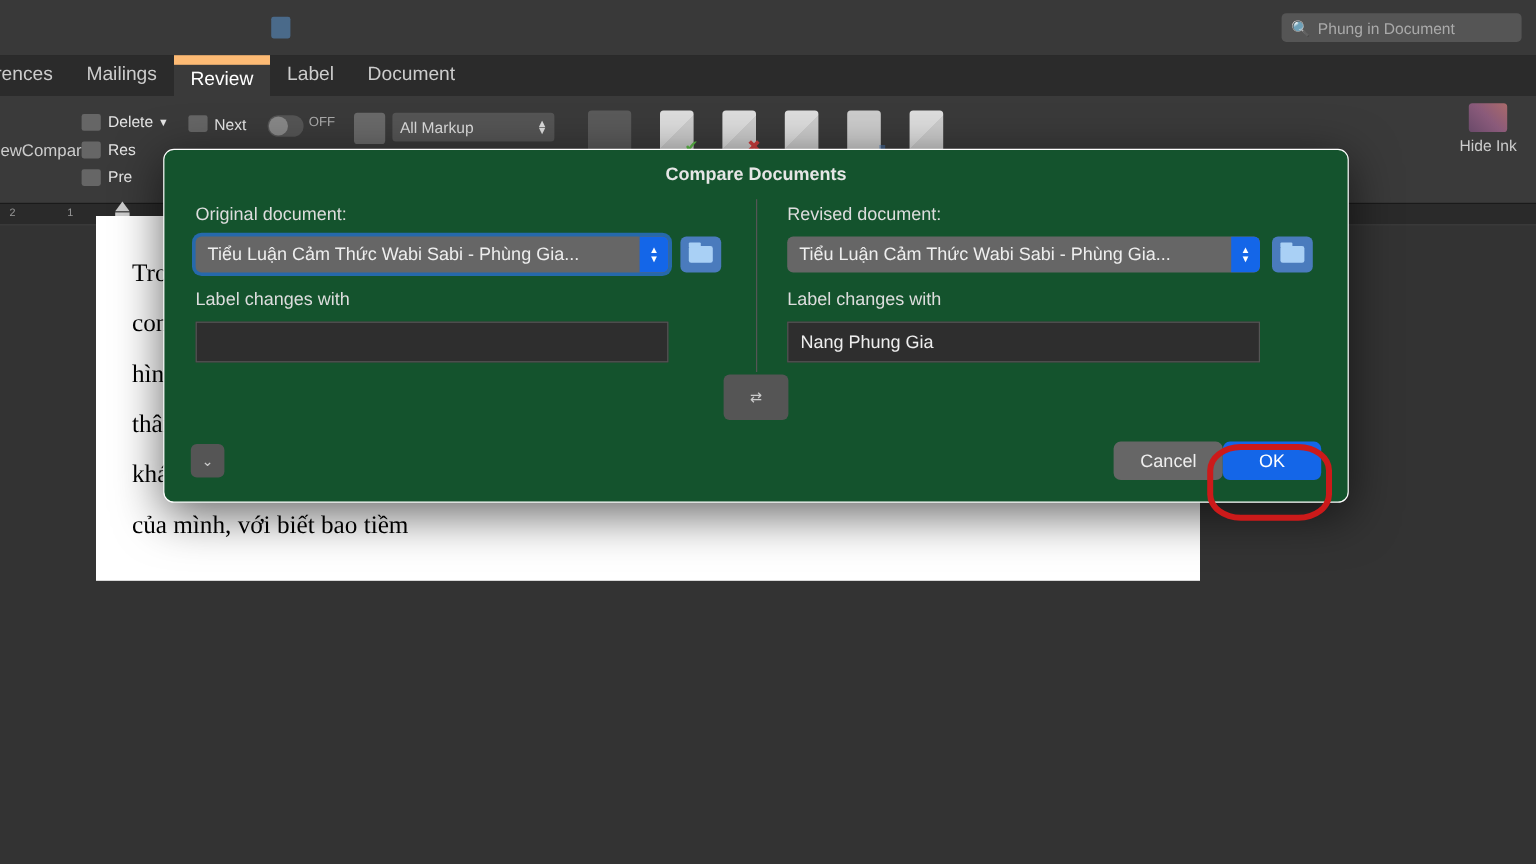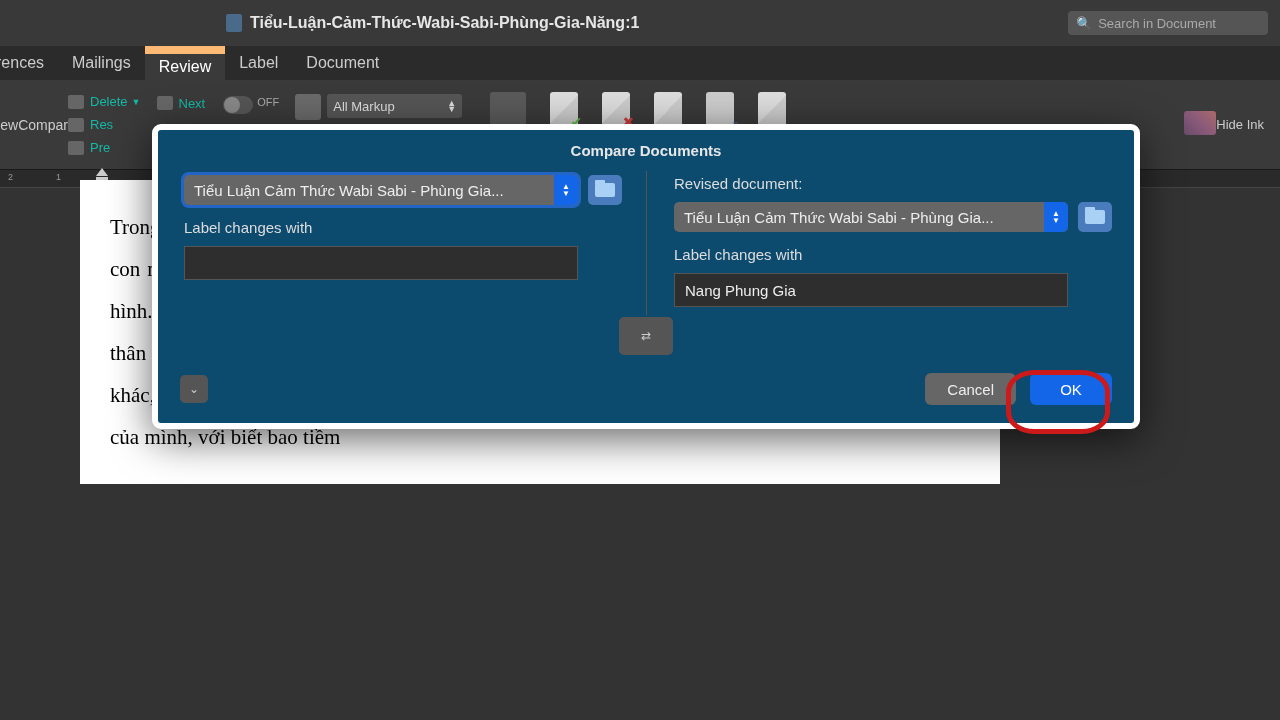--- a/index.html
+++ b/index.html
@@ -12,91 +12,90 @@
 .search-box .mag { margin-right: 6px; }
 
 .ribbon-tabs { height: 34px; background: #2b2b2b; display: flex; align-items: center; padding-left: 0px; }
 .tab { color: #ccc; font-size: 16px; padding: 0 14px; height: 34px; display: flex; align-items: center; cursor: pointer; }
 .tab.clip { padding-left: 0; margin-left: -4px; }
 .tab.active { background: #3a3a3a; color: #fff; border-top: 8px solid #fdba74; }
 
 .ribbon { height: 90px; background: #3a3a3a; display: flex; padding: 6px 4px; position: relative; border-bottom: 1px solid #1a1a1a; }
 .new-comment { display: flex; flex-direction: row; align-items: center; justify-content: center; color: #ccc; font-size: 14px; padding: 0 6px; width: 58px; }
 .new-comment .icn { width: 26px; height: 22px; background: #5a5a5a; border-radius: 3px; margin-bottom: 4px; }
-.small-btn { color: #14b8a6; font-size: 13px; display: flex; align-items: center; height: 22px; }
+.small-btn { color: #e5e5e5; font-size: 13px; display: flex; align-items: center; height: 22px; }
 .small-btn .micon { width: 16px; height: 14px; background: #666; border-radius: 2px; margin-right: 6px; }
 
 .toggle-off { display: flex; align-items: flex-start; color: #aaa; font-size: 11px; }
 .toggle-track { width: 30px; height: 18px; background: #555; border-radius: 9px; margin-right: 4px; position: relative; }
 .toggle-thumb { width: 16px; height: 16px; background: #888; border-radius: 50%; position: absolute; left: 1px; top: 1px; }
 
 .markup-sel { background: #555; color: #ddd; font-size: 13px; height: 24px; width: 135px; display: flex; align-items: center; padding: 0 6px; border-radius: 3px; position: relative; }
 .markup-sel .arrows { margin-left: auto; font-size: 9px; line-height: 6px; }
 
 .ribbon-icons { display: flex; gap: 24px; align-items: flex-start; padding-top: 6px; margin-left: 20px; }
 .ribbon-ic { width: 36px; height: 36px; background: #5a5a5a; border-radius: 3px; position: relative; }
 .ribbon-ic.pg { background: linear-gradient(135deg, #ddd 50%, #ccc 50%); width: 28px; }
 .check { position: absolute; right: -4px; bottom: -2px; font-size: 14px; color: #5cba47; }
 .xmark { position: absolute; right: -4px; bottom: -2px; font-size: 14px; color: #cc3b3b; }
 .lines { position: absolute; right: -4px; bottom: -2px; font-size: 10px; color: #4a7bbd; }
 
-.hide-ink { color: #ccc; font-size: 13px; margin-left: auto; margin-right: 12px; display: flex; align-items: center; }
+.hide-ink { color: #ccc; font-size: 13px; margin-left: auto; margin-right: 12px; display: flex; flex-direction: column; align-items: center; }
 .hide-ink .hicon { width: 32px; height: 24px; background: linear-gradient(45deg, #6a4a6a, #8a5a7a, #aa6a6a); margin-bottom: 4px; border-radius: 3px; }
 
 .ruler { height: 18px; background: #2a2a2a; position: relative; border-bottom: 1px solid #444; }
 .ruler-mark { position: absolute; color: #999; font-size: 9px; top: 2px; }
 .ruler-widget { position: absolute; left: 96px; top: -2px; width: 14px; height: 20px; }
 .rw-top { width: 0; height: 0; border-left: 6px solid transparent; border-right: 6px solid transparent; border-bottom: 8px solid #ccc; margin-bottom: 1px;}
 .rw-bot { width: 12px; height: 10px; background: #ccc; }
 
 .doc-area { position: absolute; left: 0; right: 0; top: 188px; bottom: 0; background: #333; }
 .page { position: absolute; left: 80px; top: -8px; width: 920px; background: #fff; padding: 26px 30px; }
 .page p { font-family: "Times New Roman", Georgia, serif; font-size: 21px; line-height: 2.0; text-align: justify; color: #000; }
 
 
-.dialog { position: absolute; left: 152px; top: 124px; width: 988px; background: #0c4a6e; border: 6px solid #ffffff; border-radius: 9px; box-shadow: 0 10px 40px rgba(0,0,0,.6); }
+.dialog { position: absolute; left: 136px; top: 124px; width: 988px; background: #14532d; border: 1px solid #ffffff; border-radius: 9px; box-shadow: 0 10px 40px rgba(0,0,0,.6); }
 .dlg-title { text-align: center; color: #e6e6e6; font-size: 15px; font-weight: 600; padding: 12px 0; }
 .dlg-body { display: flex; padding: 4px 26px 8px 26px; gap: 0; position: relative; }
 .dlg-col { flex: 1; }
 .dlg-vr { position: absolute; left: 50%; top: 0; bottom: 0; width: 1px; background: #555; }
 .dlg-label { color: #ddd; font-size: 15px; margin-bottom: 10px; }
 .doc-row { display: flex; align-items: center; gap: 10px; margin-bottom: 14px; }
 .doc-select { flex: 0 0 394px; height: 30px; background: #666; border-radius: 5px; display: flex; align-items: center; padding: 0 10px; color: #eee; font-size: 15px; position: relative; overflow: hidden; white-space: nowrap; }
 .doc-select.focused { box-shadow: 0 0 0 3px rgba(50,120,255,0.6); }
 .sel-stepper { position: absolute; right: 0; top: 0; width: 24px; height: 30px; background: #1466e8; display: flex; flex-direction: column; align-items: center; justify-content: center; color: #fff; font-size: 8px; line-height: 7px; border-radius: 0 5px 5px 0; }
 .browse-btn { width: 34px; height: 30px; background: #4a7bbd; border-radius: 5px; display: flex; align-items: center; justify-content: center; }
 .folder-ic { width: 20px; height: 14px; background: #a9d0f5; border-radius: 2px; position: relative; }
 .folder-ic::before { content:""; position: absolute; top:-3px; left:0; width:10px; height:4px; background:#a9d0f5; border-radius:1px 1px 0 0;}
 .label2 { color: #ddd; font-size: 15px; margin-bottom: 10px; }
 .text-input { width: 394px; height: 32px; background: #2e2e2e; border: 1px solid #555; border-radius: 0; padding: 16px 10px; color: #eee; font-size: 15px; }
 
 .swap-row { display: flex; justify-content: center; padding: 2px 0 10px 0; }
 .swap-btn { width: 54px; height: 38px; background: #555; border-radius: 5px; display: flex; flex-direction: column; align-items: center; justify-content: center; color: #ccc; font-size: 12px; line-height: 10px; }
 
 .dlg-footer { display: flex; align-items: center; padding: 8px 22px 18px 22px; }
 .expand-btn { width: 28px; height: 28px; background: #555; border-radius: 5px; display: flex; align-items: center; justify-content: center; color: #ccc; font-size: 12px; }
-.footer-btns { margin-left: auto; display: flex; gap: 14px; }
+.footer-btns { margin-left: auto; display: flex; gap: 0; }
 .btn { height: 32px; padding: 0 22px; border-radius: 6px; font-size: 15px; display: flex; align-items: center; justify-content: center; cursor: pointer; }
 .btn-cancel { background: #666; color: #eee; }
 .btn-ok { background: #1466e8; color: #fff; min-width: 82px; text-align: right; }
 
 .highlight-ring { position: absolute; border: 5px solid #cc1a1a; border-radius: 28px / 22px; left: 1006px; top: 370px; width: 104px; height: 64px; pointer-events: none; }
 
 .col-gap-l { padding-right: 26px; }
 .col-gap-r { padding-left: 26px; }
 </style>
 </head>
 <body>
 
 <div class="titlebar">
   <div class="doc-icon"></div>
-  <div class="title-text">Tiểu-Luận-Cảm-Thức-Wabi-Sabi-Phùng-Gia-Năng:1</div>
   <div class="search-box">
     <span class="mag">🔍</span>
-    <span>Search in Document</span>
+    <span>Phung in Document</span>
   </div>
 </div>
 
 <div class="ribbon-tabs">
   <div class="tab clip">rences</div>
   <div class="tab">Mailings</div>
   <div class="tab active">Review</div>
   <div class="tab">Label</div>
   <div class="tab">Document</div>
 </div>
@@ -176,20 +175,21 @@
   <div class="page">
     <p>Trong những năm gần đây, xã hội phát triển một cách nhanh chóng làm cho mức độ căng thẳng của con người đang đạt đến đỉnh điểm. Con người ngày càng trở nên ám ảnh với tiền bạc, địa vị, ngoại hình. Ép bản thân nỗ lực, bắt chính mình phải đảm nhiệm nhiều công việc cùng một lúc, làm cho bản thân quá tải, cảm giác bất mãn không ngừng lớn lên theo từng ngày. Không ngừng so sánh với người khác, phán xét và tự chỉ trích bản thân. Bận tâm tới những thứ khác thay vì tự khám phá cuộc sống của mình, với biết bao tiềm</p>
   </div>
 </div>
 
 <div class="dialog">
   <div class="dlg-title">Compare Documents</div>
   <div class="dlg-body">
     <div class="dlg-vr"></div>
     <div class="dlg-col col-gap-l">
+      <div class="dlg-label">Original document:</div>
       <div class="doc-row">
         <div class="doc-select focused">
           <span>Tiểu Luận Cảm Thức Wabi Sabi - Phùng Gia...</span>
           <div class="sel-stepper">▲<br>▼</div>
         </div>
         <div class="browse-btn">
             <div class="folder-ic"></div>
           </div>
       </div>
       <div class="label2">Label changes with</div>

